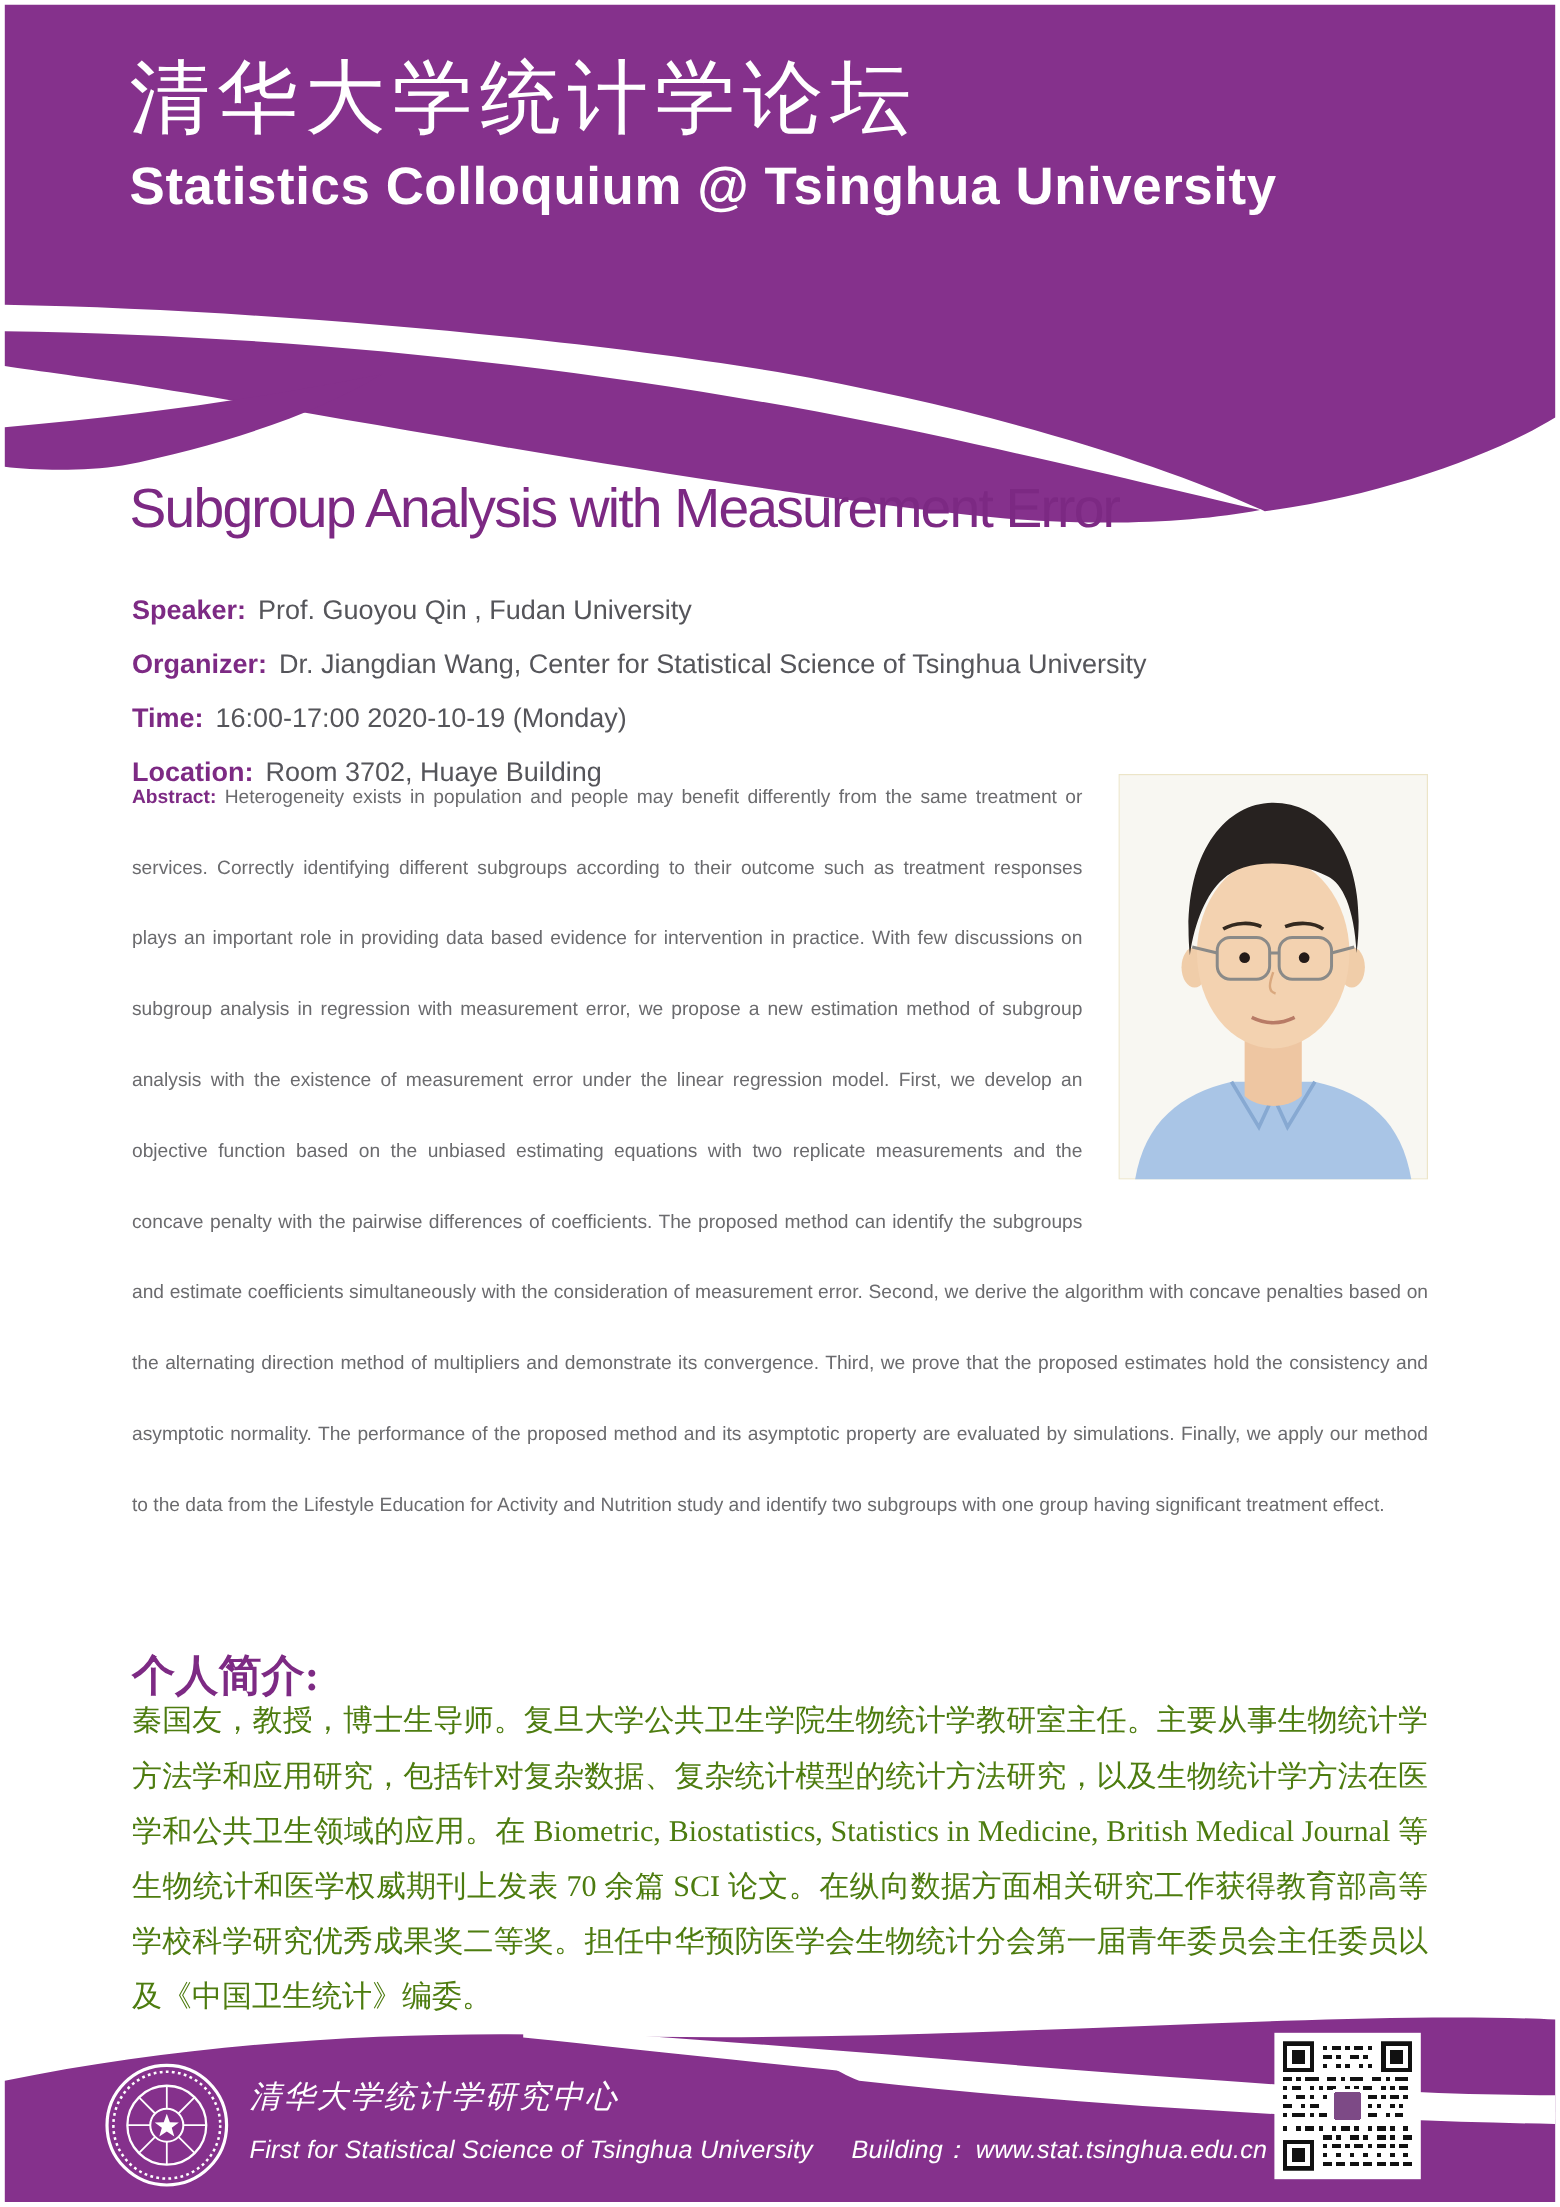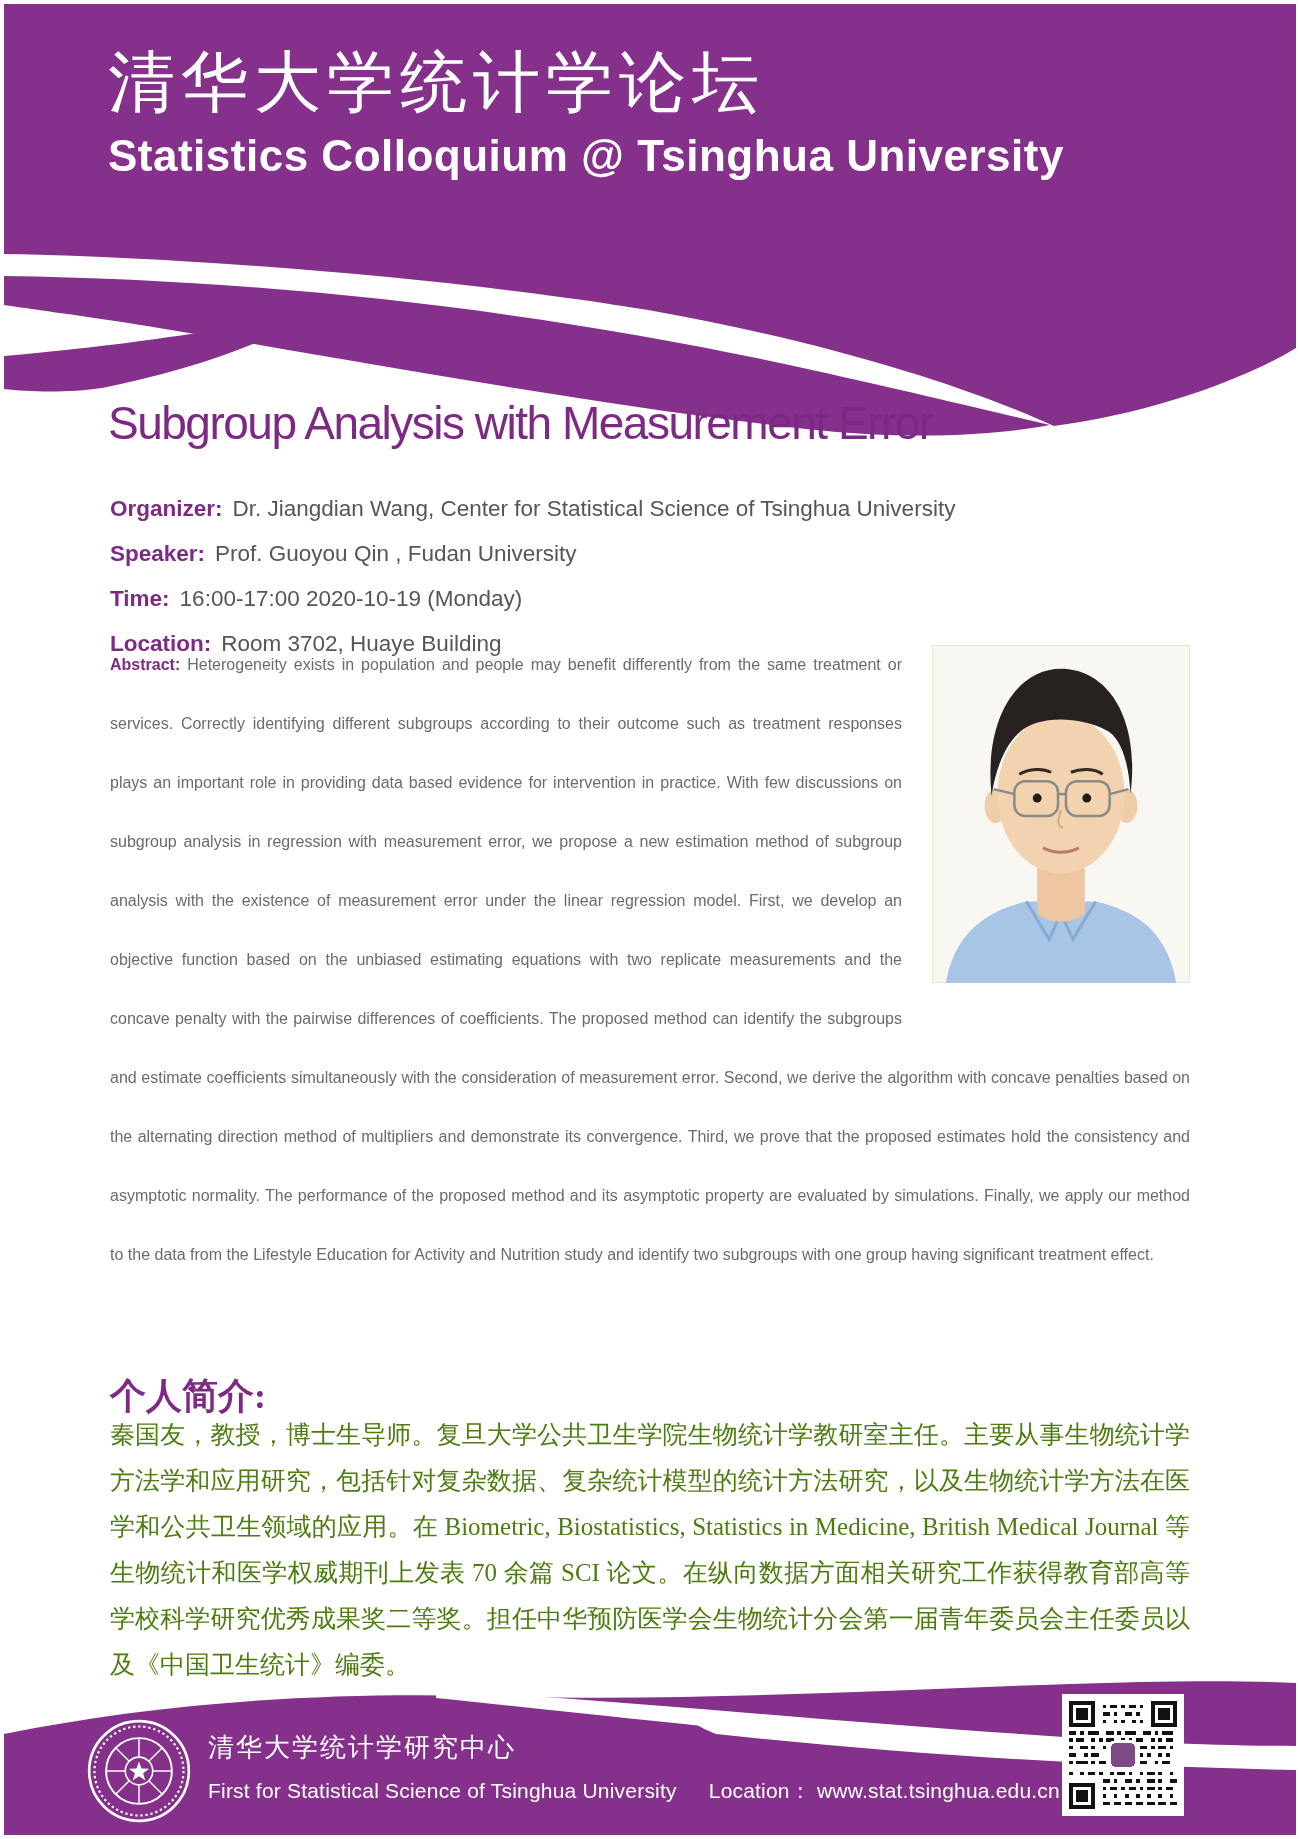--- a/index.html
+++ b/index.html
@@ -36,21 +36,21 @@
     font-size:36px;font-weight:bold;color:#7d2a84;
   }
   .bio-text{
     position:absolute;left:110px;top:1412px;width:1080px;margin:0;
     font-family:"Liberation Serif","DejaVu Serif",serif;
     font-size:25px;line-height:46px;color:#4d7c0f;text-align:justify;
   }
   
   .footer-wave{position:absolute;top:1680px;left:0;}
   .footer-logo{position:absolute;left:86px;top:1718px;width:106px;height:106px;}
-  .footer-text{position:absolute;left:208px;top:1730px;color:#ffffff;}
+  .footer-text{position:absolute;left:208px;top:1730px;color:#ffffff;font-style:italic;}
   .footer-org-zh{font-size:26px;font-weight:400;letter-spacing:2px;}
   .footer-line-en{font-size:21px;font-weight:300;margin-top:12px;letter-spacing:0.2px;white-space:nowrap;}
   .footer-website-label{margin-left:26px;}
   .qr-box{
     position:absolute;left:1062px;top:1694px;width:122px;height:122px;
     background:#ffffff;display:flex;align-items:center;justify-content:center;
   }
 </style>
 </head>
 <body>
@@ -65,24 +65,24 @@
 
   <div class="header-text">
     <div class="header-title-zh">清华大学统计学论坛</div>
     <div class="header-title-en">Statistics Colloquium @ Tsinghua University</div>
   </div>
 
   <div class="talk-title">Subgroup Analysis with Measurement Error</div>
 
   <div class="details">
     <div class="detail-row">
-      <span class="detail-label">Organizer:</span><span>Dr. Jiangdian Wang, Center for Statistical Science of Tsinghua University</span>
+      <span class="detail-label">Speaker:</span><span>Prof. Guoyou Qin , Fudan University</span>
     </div>
     <div class="detail-row">
-      <span class="detail-label">Speaker:</span><span>Prof. Guoyou Qin , Fudan University</span>
+      <span class="detail-label">Organizer:</span><span>Dr. Jiangdian Wang, Center for Statistical Science of Tsinghua University</span>
     </div>
     <div class="detail-row">
       <span class="detail-label">Time:</span><span>16:00-17:00 2020-10-19 (Monday)</span>
     </div>
     <div class="detail-row">
       <span class="detail-label">Location:</span><span>Room 3702, Huaye Building</span>
     </div>
   </div>
 
   <p class="abstract">
@@ -143,21 +143,21 @@
         </g>
       </g>
       <path d="M50,41 L52.4,47.6 L59.5,47.8 L53.9,52.1 L55.9,58.9 L50,54.9 L44.1,58.9 L46.1,52.1 L40.5,47.8 L47.6,47.6 Z" fill="#ffffff"></path>
     </svg>
   </div>
 
   <div class="footer-text">
     <div class="footer-org-zh">清华大学统计学研究中心</div>
     <div class="footer-line-en">
       <span>First for Statistical Science of Tsinghua University</span>
-      <span class="footer-website-label">Location：</span>
+      <span class="footer-website-label">Building：</span>
       <span>www.stat.tsinghua.edu.cn</span>
     </div>
   </div>
 
   <div class="qr-box">
     <svg width="108" height="108" viewBox="0 0 29 29" shape-rendering="crispEdges">
       <rect width="29" height="29" fill="#ffffff"></rect>
       <g fill="#111111">
         <rect x="0" y="0" width="7" height="7"></rect>
           <rect x="1" y="1" width="5" height="5" fill="#ffffff"></rect>

